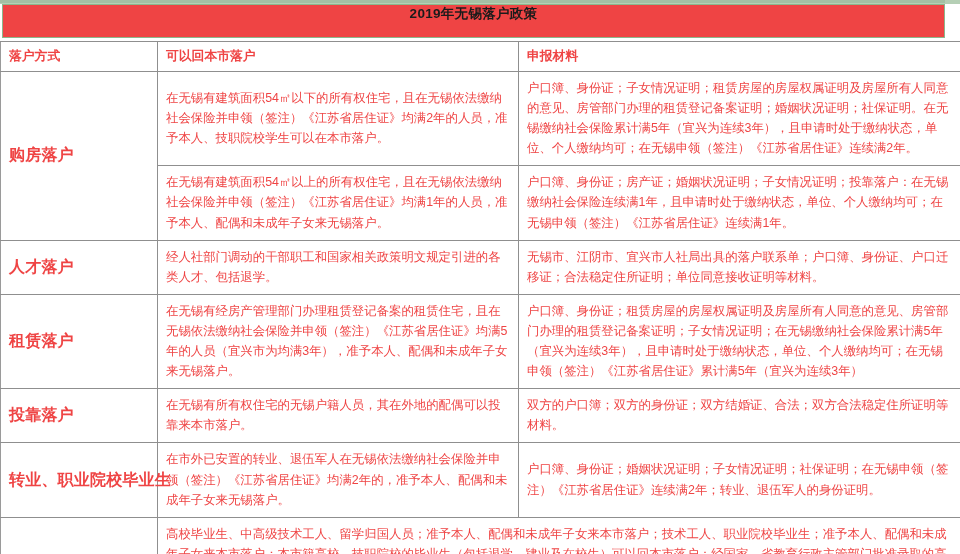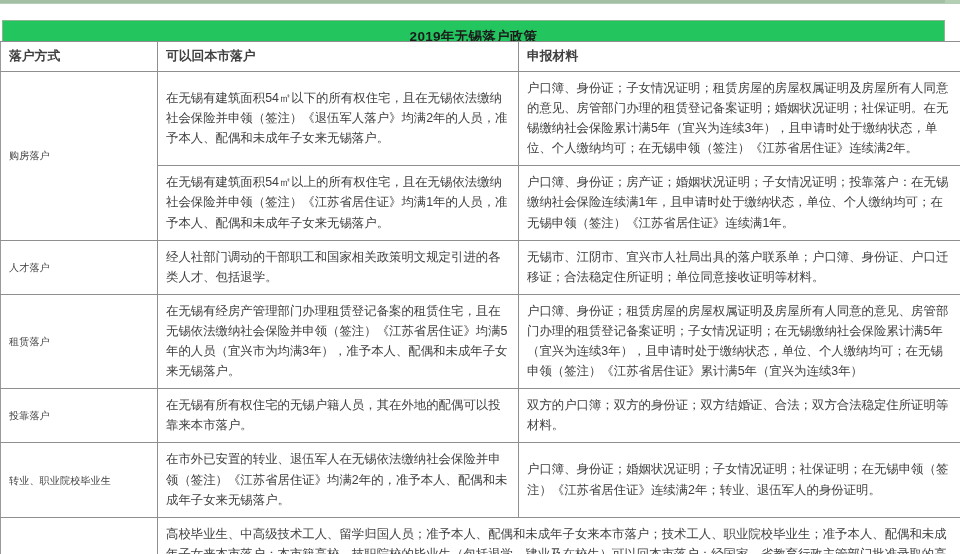--- a/index.html
+++ b/index.html
@@ -45,25 +45,23 @@
 
   
   .title-cell {
     position: absolute;
     top: 4px;
     left: 2px;
     width: 943px;
     height: 34px;
     box-sizing: border-box;
     border: 1px solid #8cb78c;
-    background: #22c55e;
+    background: #ef4444;
     display: flex;
-    align-items: center;
     justify-content: center;
-    margin-top: 16px;
   }
   .title-text {
     font-size: 13.5px;
     font-weight: bold;
     letter-spacing: .3px;
     color: #1b1b1b;
   }
 
   
   table.policy {
@@ -76,21 +74,21 @@
     background: #ffffff;
   }
   table.policy td, table.policy th {
     border: 1px solid #8f8f8f;
     vertical-align: middle;
     padding: 6px 8px 7px 8px;
     box-sizing: border-box;
     font-size: 12.4px;
     line-height: 1.62;
     text-align: left;
-    color: #404040;
+    color: #ef4444;
   }
   table.policy th {
     font-weight: bold;
     font-size: 12.8px;
     height: 30px;
     padding-top: 4px;
     padding-bottom: 4px;
     vertical-align: middle;
   }
   
@@ -101,22 +99,22 @@
   table.policy tr > td:last-child,
   table.policy tr > th:last-child {
     border-right-color: #9a9a9a;
   }
 
   col.c-way  { width: 157px; }
   col.c-cond { width: 361px; }
   col.c-mat  { width: 442px; }
 
   .way-label {
-    font-weight: normal;
-    font-size: 10px;
+    font-weight: bold;
+    font-size: 16px;
     letter-spacing: .2px;
     white-space: nowrap;
   }
   .cell-body {
     text-align: justify;
     text-justify: inter-ideograph;
   }
   .merged-body {
     text-align: justify;
     text-justify: inter-ideograph;
@@ -147,21 +145,21 @@
         <th>可以回本市落户</th>
         <th>申报材料</th>
       </tr>
     </thead>
     <tbody>
 
       <tr>
         <td rowspan="2">
           <span class="way-label">购房落户</span>
         </td>
-        <td class="cell-body">在无锡有建筑面积54㎡以下的所有权住宅，且在无锡依法缴纳社会保险并申领（签注）《退伍军人落户》均满2年的人员，准予本人、配偶和未成年子女来无锡落户。</td>
+        <td class="cell-body">在无锡有建筑面积54㎡以下的所有权住宅，且在无锡依法缴纳社会保险并申领（签注）《江苏省居住证》均满2年的人员，准予本人、技职院校学生可以在本市落户。</td>
         <td class="cell-body">户口簿、身份证；子女情况证明；租赁房屋的房屋权属证明及房屋所有人同意的意见、房管部门办理的租赁登记备案证明；婚姻状况证明；社保证明。在无锡缴纳社会保险累计满5年（宜兴为连续3年），且申请时处于缴纳状态，单位、个人缴纳均可；在无锡申领（签注）《江苏省居住证》连续满2年。</td>
       </tr>
 
       <tr>
         <td class="cell-body">在无锡有建筑面积54㎡以上的所有权住宅，且在无锡依法缴纳社会保险并申领（签注）《江苏省居住证》均满1年的人员，准予本人、配偶和未成年子女来无锡落户。</td>
         <td class="cell-body">户口簿、身份证；房产证；婚姻状况证明；子女情况证明；投靠落户：在无锡缴纳社会保险连续满1年，且申请时处于缴纳状态，单位、个人缴纳均可；在无锡申领（签注）《江苏省居住证》连续满1年。</td>
       </tr>
 
       <tr>
         <td>

